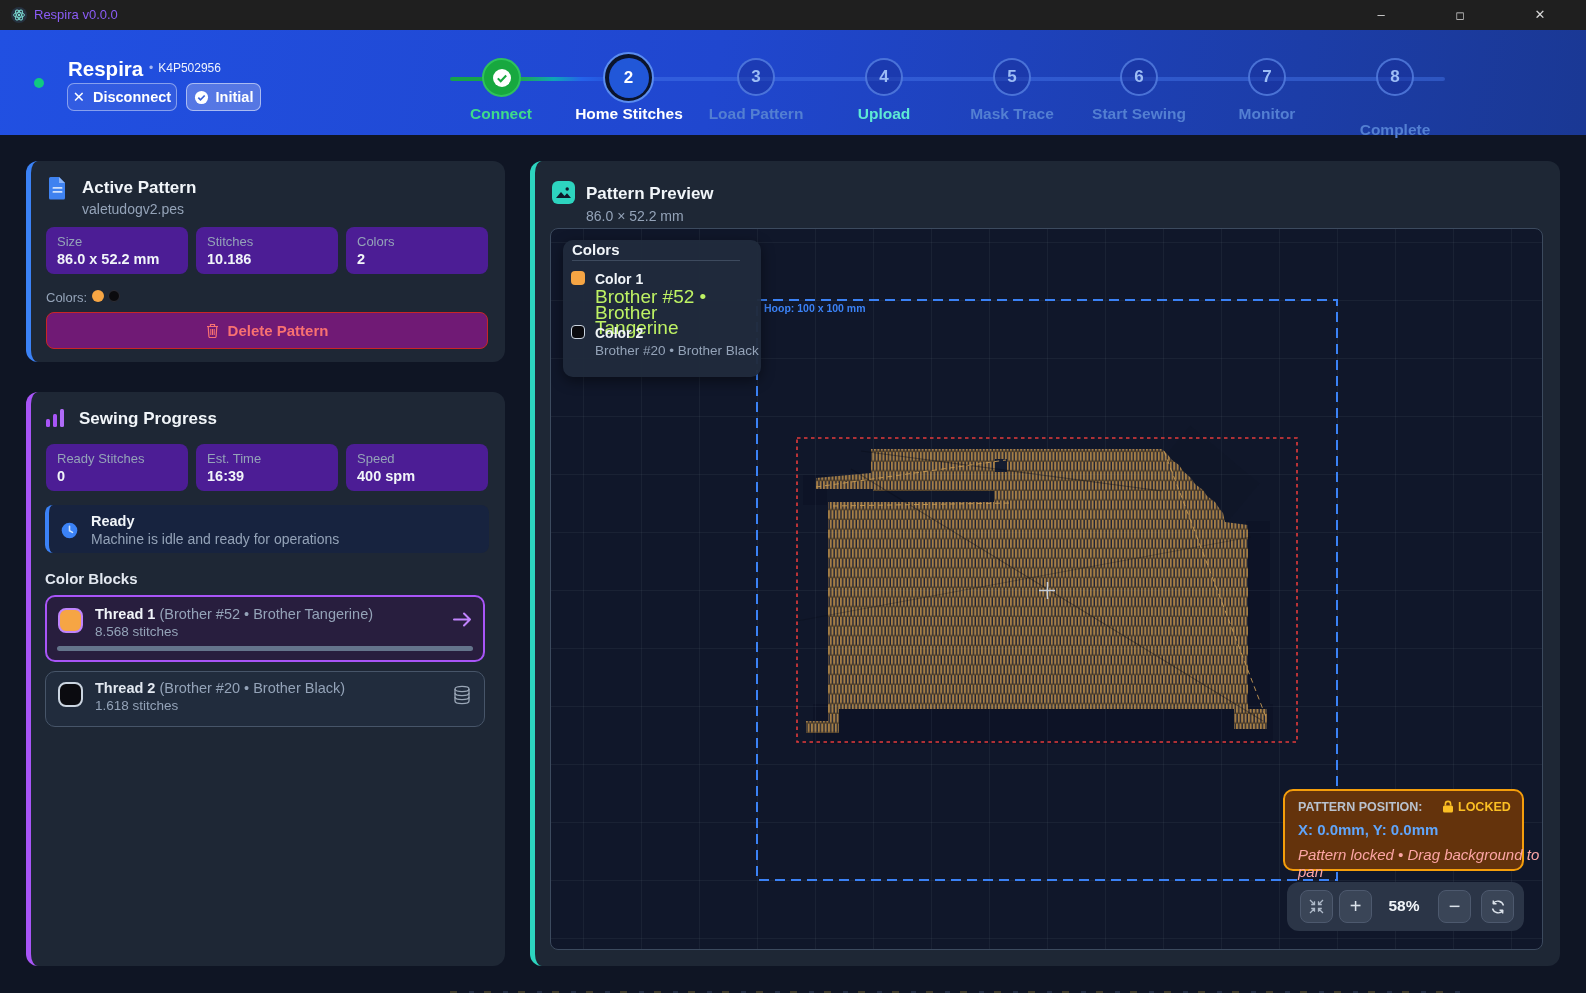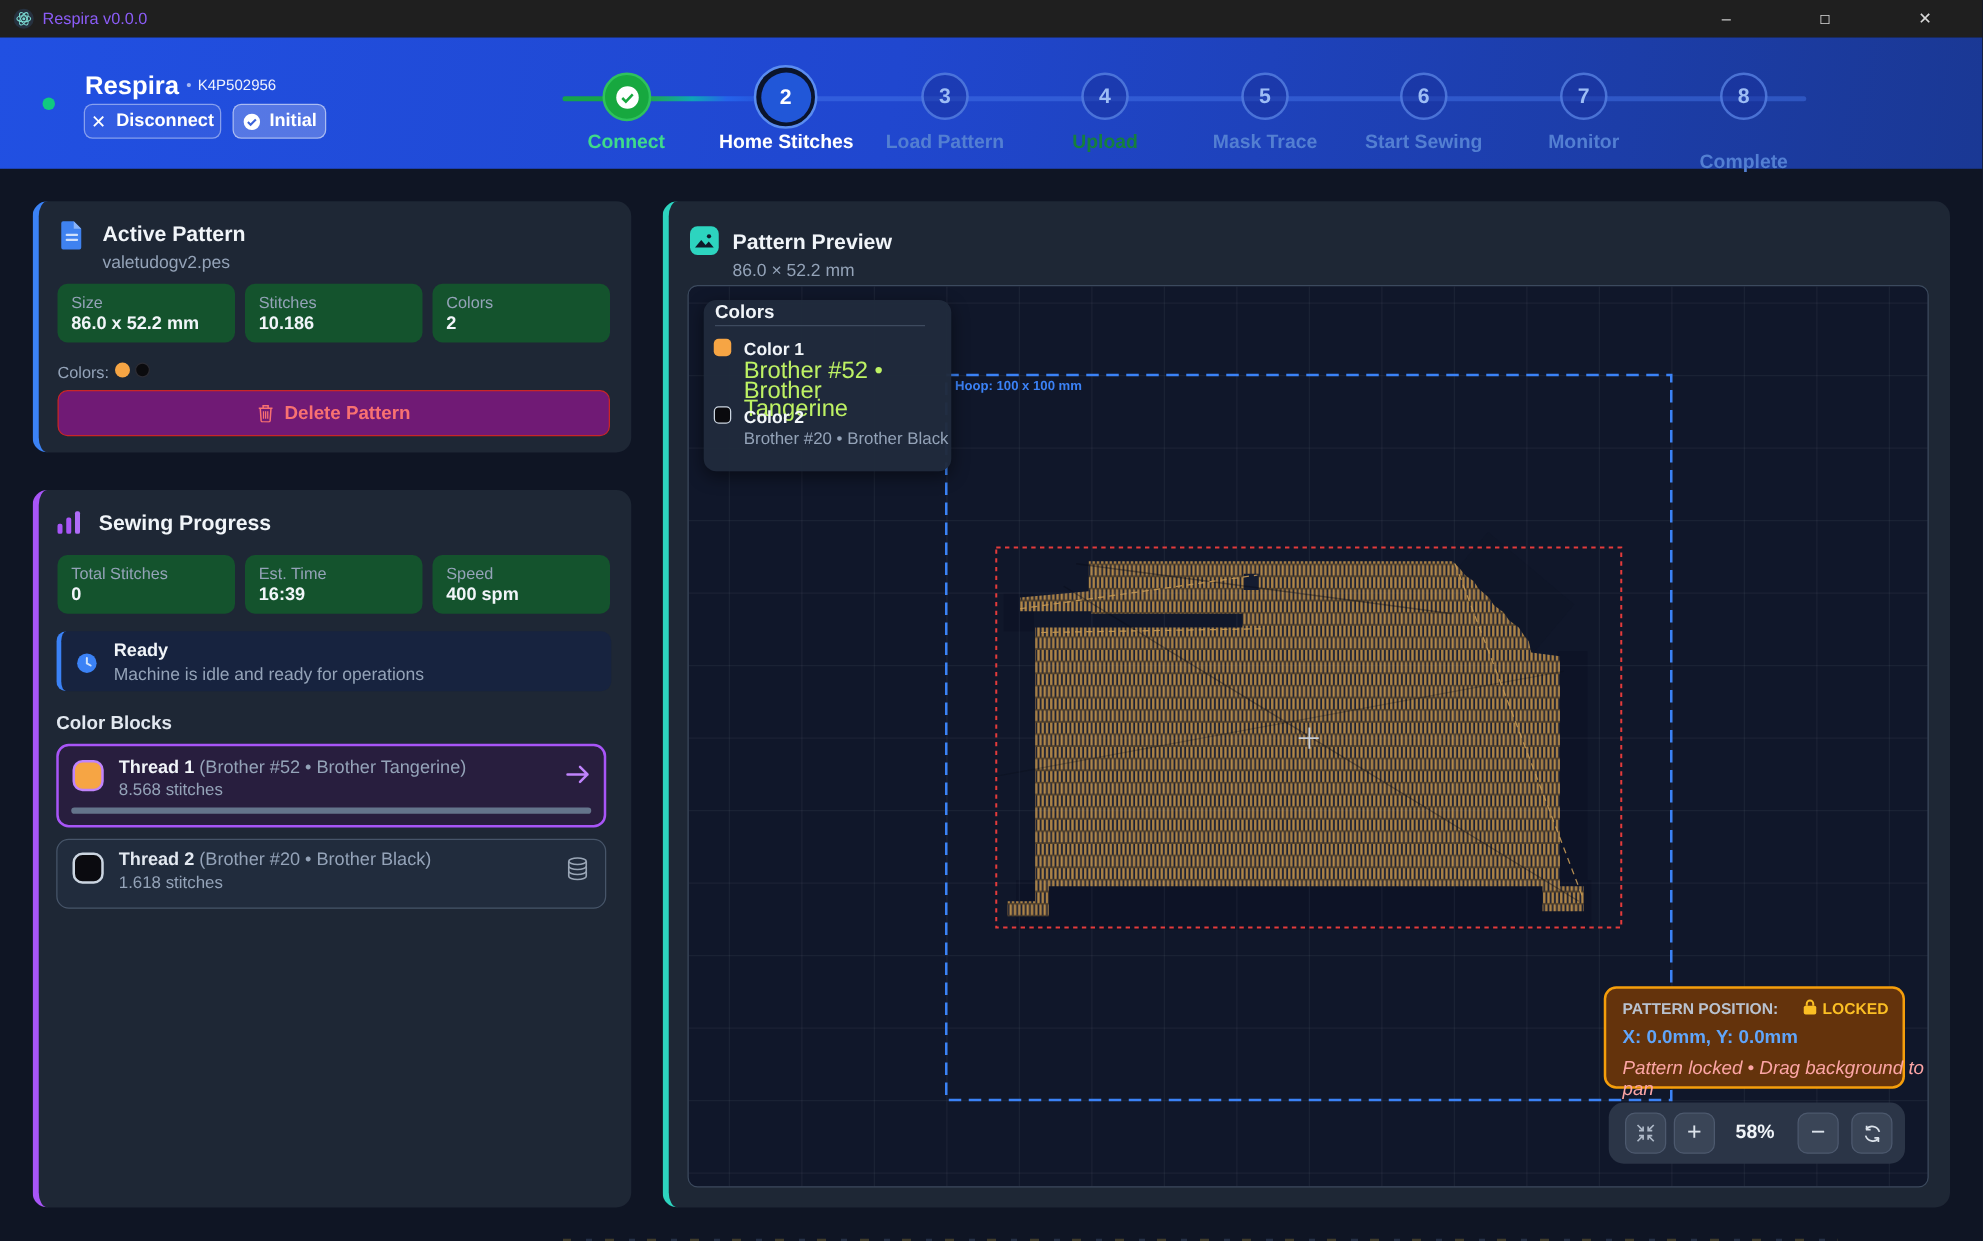--- a/index.html
+++ b/index.html
@@ -23,21 +23,21 @@
 #btn-disc { left:67px; width:110px; background:rgba(255,255,255,.08); border:1px solid rgba(255,255,255,.42); }
 #btn-init { left:186px; width:75px; background:rgba(255,255,255,.24); border:1px solid rgba(255,255,255,.5); }
 
 .stepc { top:58px; border-radius:50%; }
 .steplbl { top:105px; width:130px; text-align:center; font-size:15.5px; font-weight:bold; }
 .sline { top:77px; height:4px; border-radius:2px; }
 .inactive-c { width:38px; height:38px; background:rgba(24,48,155,.5); border:2px solid rgba(95,140,235,.7);
   color:#9dbdf5; font-size:17px; font-weight:bold; display:flex; align-items:center; justify-content:center; }
 
 .card { background:#1e2735; border-radius:12px; }
-.statbox { position:absolute; width:142px; background:#14532d; border-radius:8px; padding:7px 11px; }
+.statbox { position:absolute; width:142px; background:#4c1d95; border-radius:8px; padding:7px 11px; }
 .statbox .lbl { color:#94a3b8; font-size:13px; }
 .statbox .val { color:#f1f5f9; font-size:14.5px; font-weight:bold; margin-top:2px; }
 </style>
 </head>
 <body>
 <div id="titlebar" class="abs"></div>
 <div id="tb-icon" class="abs"><svg width="16" height="16" viewBox="0 0 16 16">
       <g fill="none" stroke="#7ad8d0" stroke-width="0.9">
         <ellipse cx="8" cy="8" rx="5.5" ry="2.4"></ellipse>
         <ellipse cx="8" cy="8" rx="5.5" ry="2.4" transform="rotate(60 8 8)"></ellipse>
@@ -76,21 +76,21 @@
 <div class="abs stepc inactive-c" style="left:737px;">3</div>
 <div class="abs stepc inactive-c" style="left:865px;">4</div>
 <div class="abs stepc inactive-c" style="left:993px;">5</div>
 <div class="abs stepc inactive-c" style="left:1120px;">6</div>
 <div class="abs stepc inactive-c" style="left:1248px;">7</div>
 <div class="abs stepc inactive-c" style="left:1376px;">8</div>
 
 <div class="abs steplbl" style="left:436px;color:#3fdb8a;">Connect</div>
 <div class="abs steplbl" style="left:564px;color:#fff;">Home Stitches</div>
 <div class="abs steplbl" style="left:691px;color:#537fd2;">Load Pattern</div>
-<div class="abs steplbl" style="left:819px;color:#15803d;">Upload</div>
+<div class="abs steplbl" style="left:819px;color:#5eead4;">Upload</div>
 <div class="abs steplbl" style="left:947px;color:#537fd2;">Mask Trace</div>
 <div class="abs steplbl" style="left:1074px;color:#537fd2;">Start Sewing</div>
 <div class="abs steplbl" style="left:1202px;color:#537fd2;">Monitor</div>
 <div class="abs steplbl" style="left:1330px;color:#537fd2;margin-top:16px;">Complete</div>
 
 <div class="abs card" style="left:26px;top:161px;width:479px;height:201px;border-left:5px solid #3b82f6;"></div>
 <div class="abs" style="left:48px;top:176px;">
   <svg width="19" height="24" viewBox="0 0 19 24">
       <path d="M2 1h9l6 6v15a1.5 1.5 0 0 1-1.5 1.5h-13A1.5 1.5 0 0 1 1 22V2.5A1.5 1.5 0 0 1 2.5 1z" fill="#3f82f0"></path>
       <path d="M11 1l6 6h-6z" fill="#8ab4f8"></path>
@@ -125,21 +125,21 @@
 <div class="abs card" style="left:26px;top:392px;width:479px;height:574px;border-left:5px solid #a855f7;"></div>
 <div class="abs" style="left:45px;top:407px;">
   <svg width="21" height="21" viewBox="0 0 21 21">
       <rect x="1" y="12" width="4" height="8" rx="1.5" fill="#a855f7"></rect>
       <rect x="8" y="7" width="4" height="13" rx="1.5" fill="#a855f7"></rect>
       <rect x="15" y="2" width="4" height="18" rx="1.5" fill="#b06cf8"></rect>
     </svg>
 </div>
 <div class="abs" style="left:79px;top:409px;font-size:17px;font-weight:bold;color:#f1f5f9;">Sewing Progress</div>
 <div class="statbox" style="left:46px;top:444px;">
-    <div class="lbl">Total Stitches</div>
+    <div class="lbl">Ready Stitches</div>
     <div class="val">0</div>
   </div>
 <div class="statbox" style="left:196px;top:444px;">
     <div class="lbl">Est. Time</div>
     <div class="val">16:39</div>
   </div>
 <div class="statbox" style="left:346px;top:444px;">
     <div class="lbl">Speed</div>
     <div class="val">400 spm</div>
   </div>

